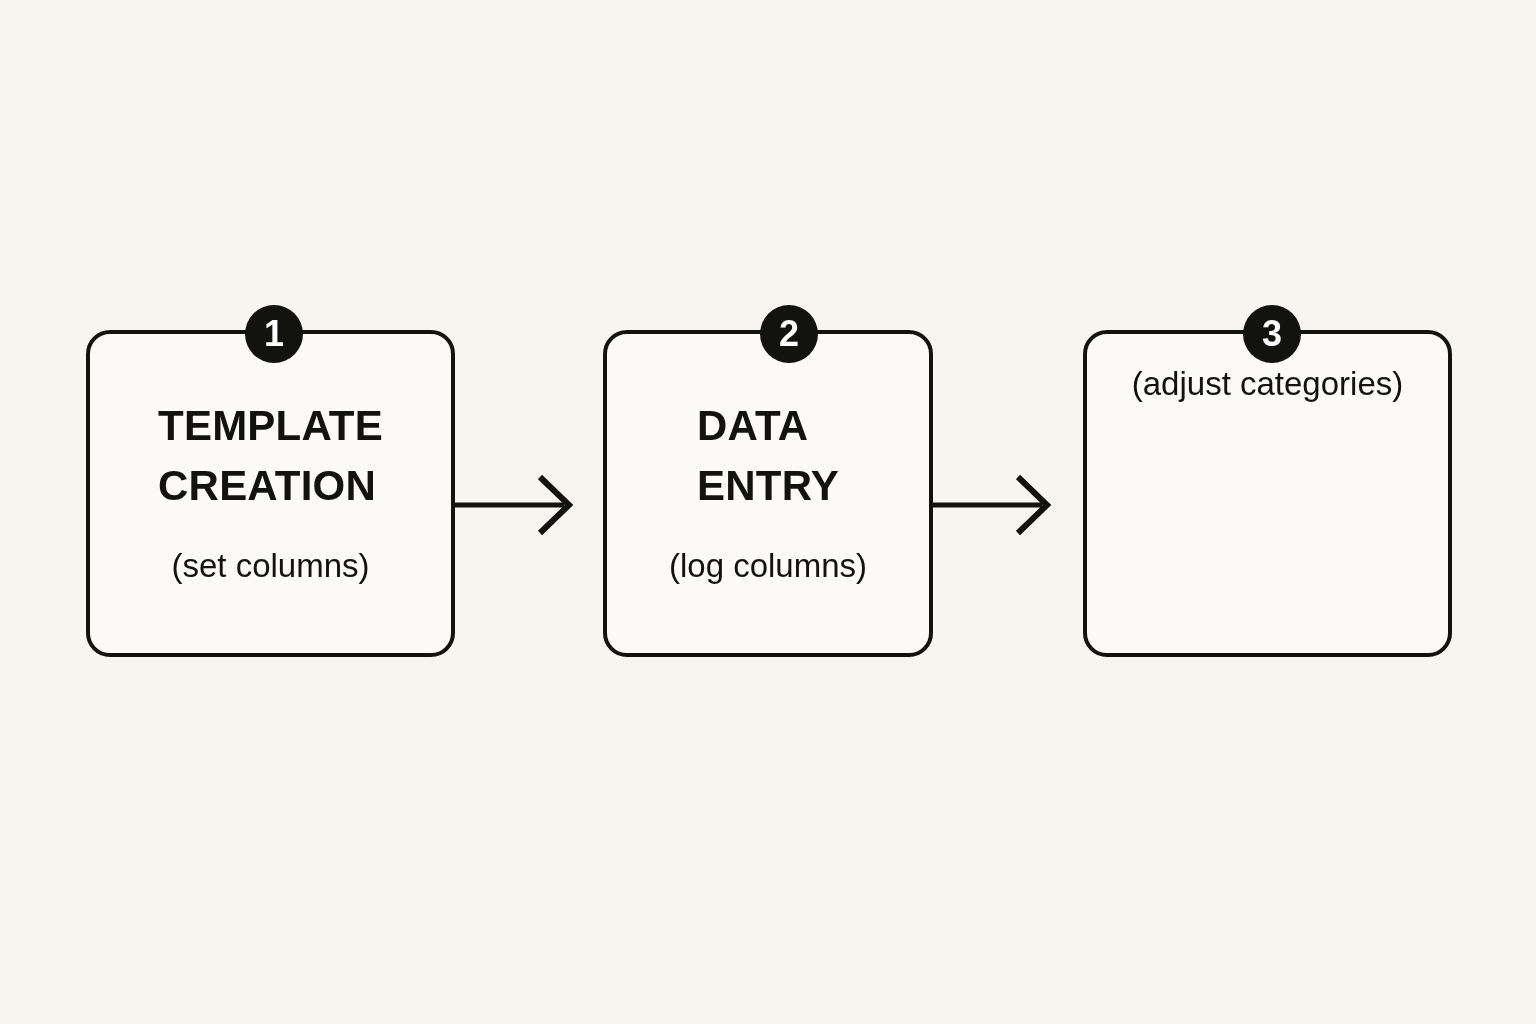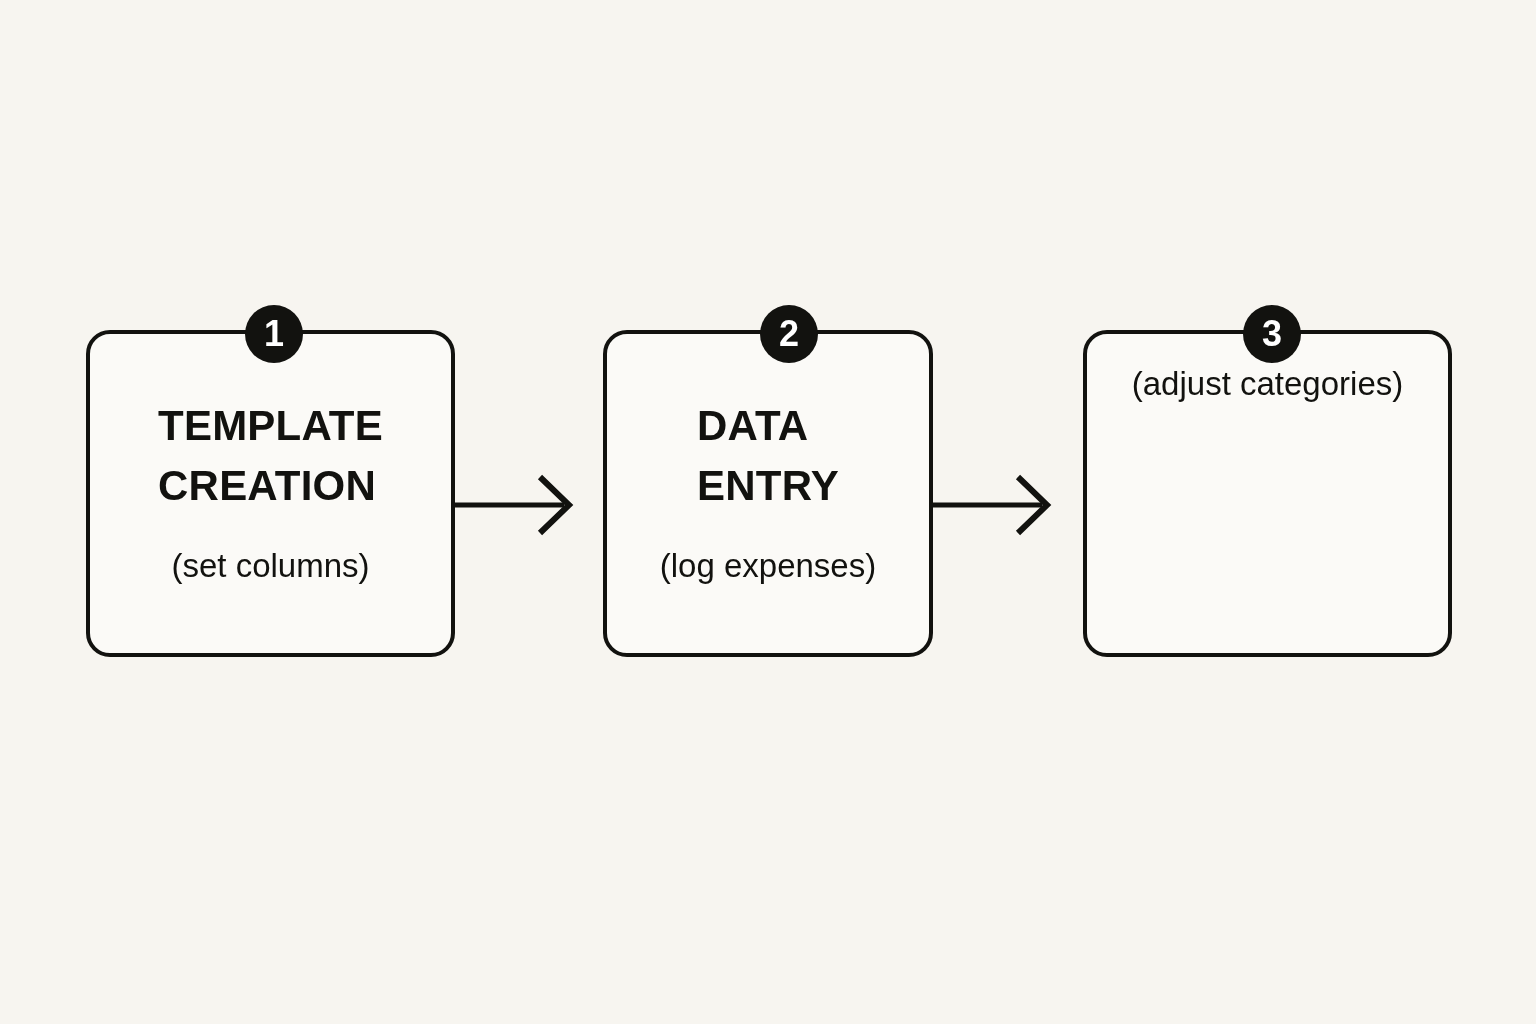--- a/index.html
+++ b/index.html
@@ -127,21 +127,21 @@
         </svg>
       </span>
     </div>
 
     <div class="step-box step-2">
       <div class="step-badge">
         <span>2</span>
       </div>
       <div class="step-title">DATA
 ENTRY</div>
-      <div class="step-subtitle">(log expenses)</div>
+      <div class="step-subtitle">(log columns)</div>
     </div>
 
     <div class="connector connector-2">
       <span>
         <svg width="130" height="80" viewBox="0 0 130 80" fill="none" xmlns="http://www.w3.org/2000/svg">
           <path d="M0 40 H112" stroke="#12120F" stroke-width="5" stroke-linecap="butt"></path>
           <path d="M88 12 L117 40 L88 68" stroke="#12120F" stroke-width="6" stroke-linecap="butt" stroke-linejoin="miter" fill="none"></path>
         </svg>
       </span>
     </div>

